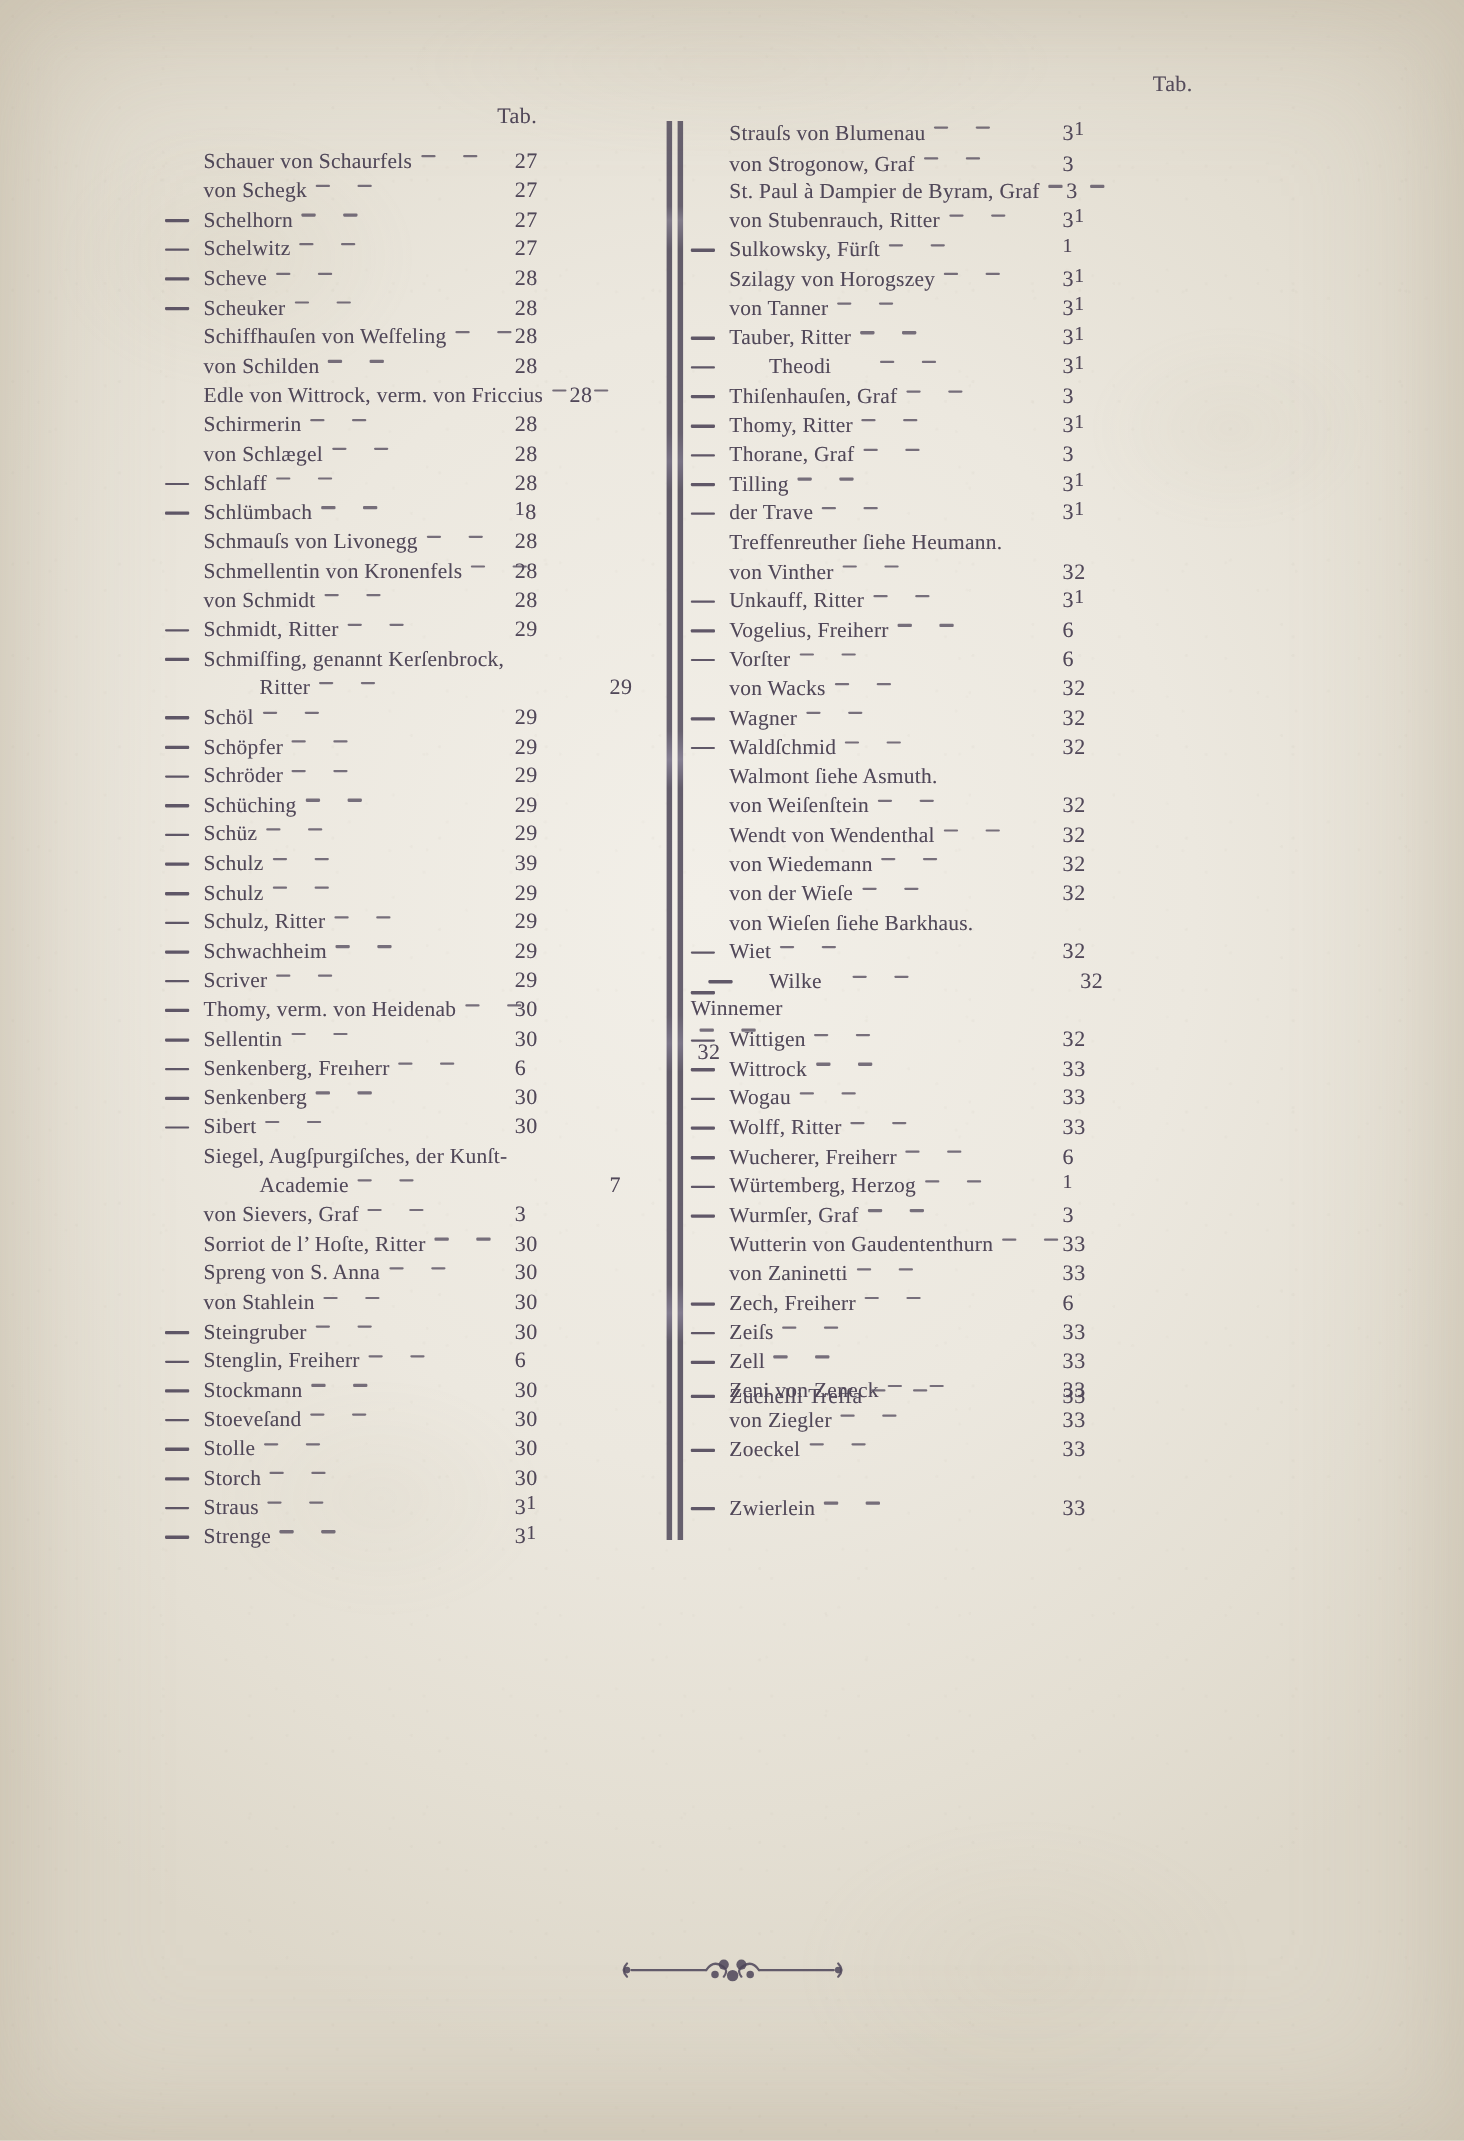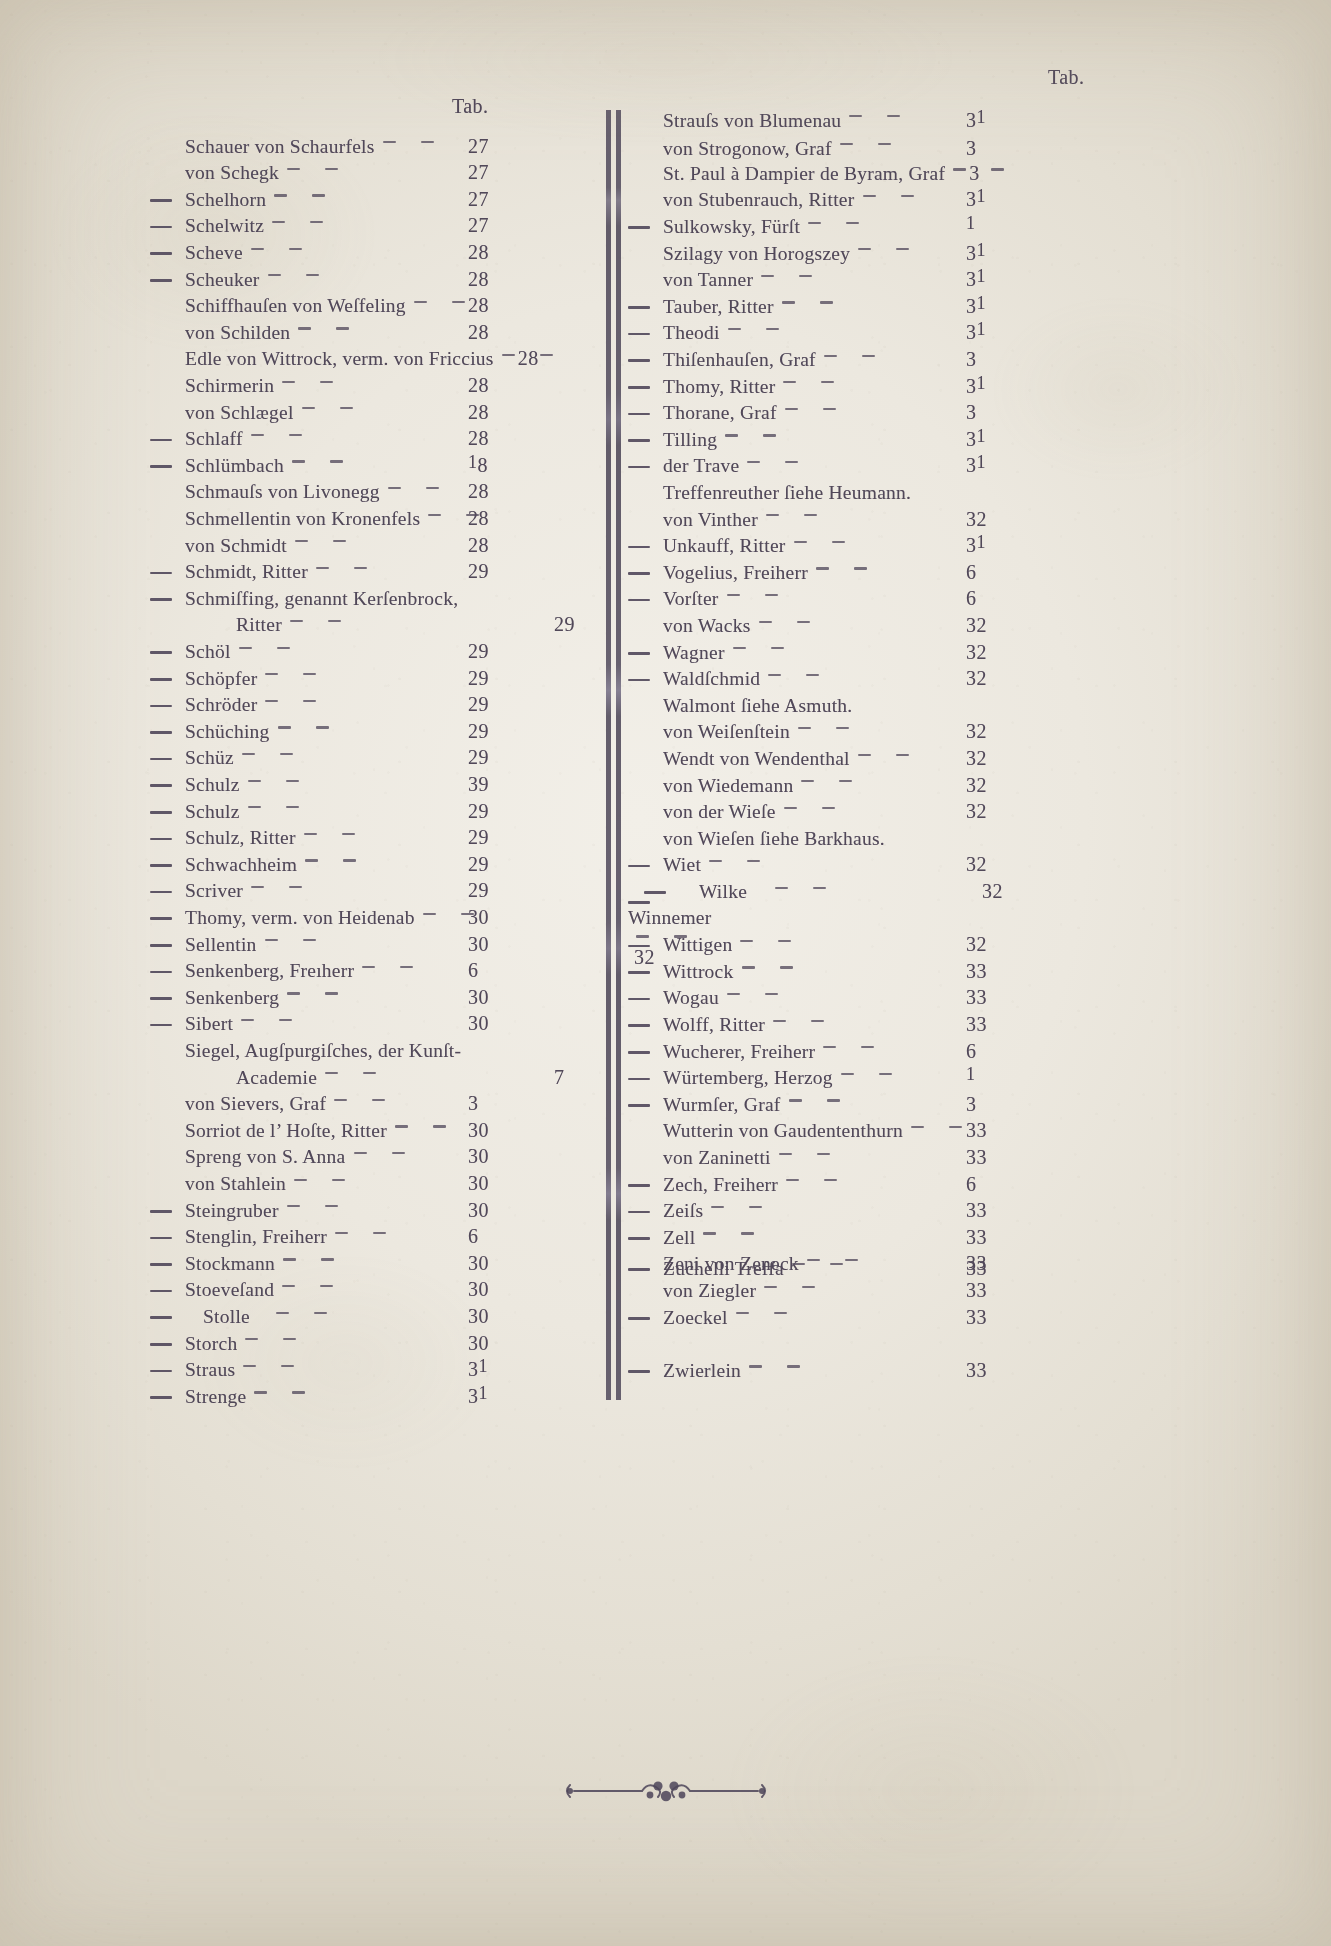--- a/index.html
+++ b/index.html
@@ -586,21 +586,21 @@
         <span class="ditto">
           <i></i>
         </span>
         <span class="nm">Stoeveſand</span>
         <span class="lead">
           <i style="left:8px"></i>
           <i style="left:46px"></i>
         </span>
         <span class="pg">30</span>
       </div>
-      <div class="entry" style="position: absolute; left: 0px; top: 1303.4px; width: 100%; gap: 18px;">
+      <div class="entry" style="position: absolute; left: 0px; top: 1303.4px; width: 100%;">
         <span class="ditto">
           <i></i>
         </span>
         <span class="nm">Stolle</span>
         <span class="lead">
           <i style="left:8px"></i>
           <i style="left:46px"></i>
         </span>
         <span class="pg">30</span>
       </div>
@@ -708,21 +708,21 @@
         <span class="ditto">
           <i></i>
         </span>
         <span class="nm">Tauber, Ritter</span>
         <span class="lead">
           <i style="left:8px"></i>
           <i style="left:46px"></i>
         </span>
         <span class="pg">3<span class="hi">1</span></span>
       </div>
-      <div class="entry" style="position: absolute; left: 0px; top: 319.8px; width: 100%;">
+      <div class="entry" style="position: absolute; left: 0px; top: 319.8px; width: 100%; gap: 36px;">
         <span class="ditto">
           <i></i>
         </span>
         <span class="nm">Theodi</span>
         <span class="lead">
           <i style="left:8px"></i>
           <i style="left:46px"></i>
         </span>
         <span class="pg">3<span class="hi">1</span></span>
       </div>

